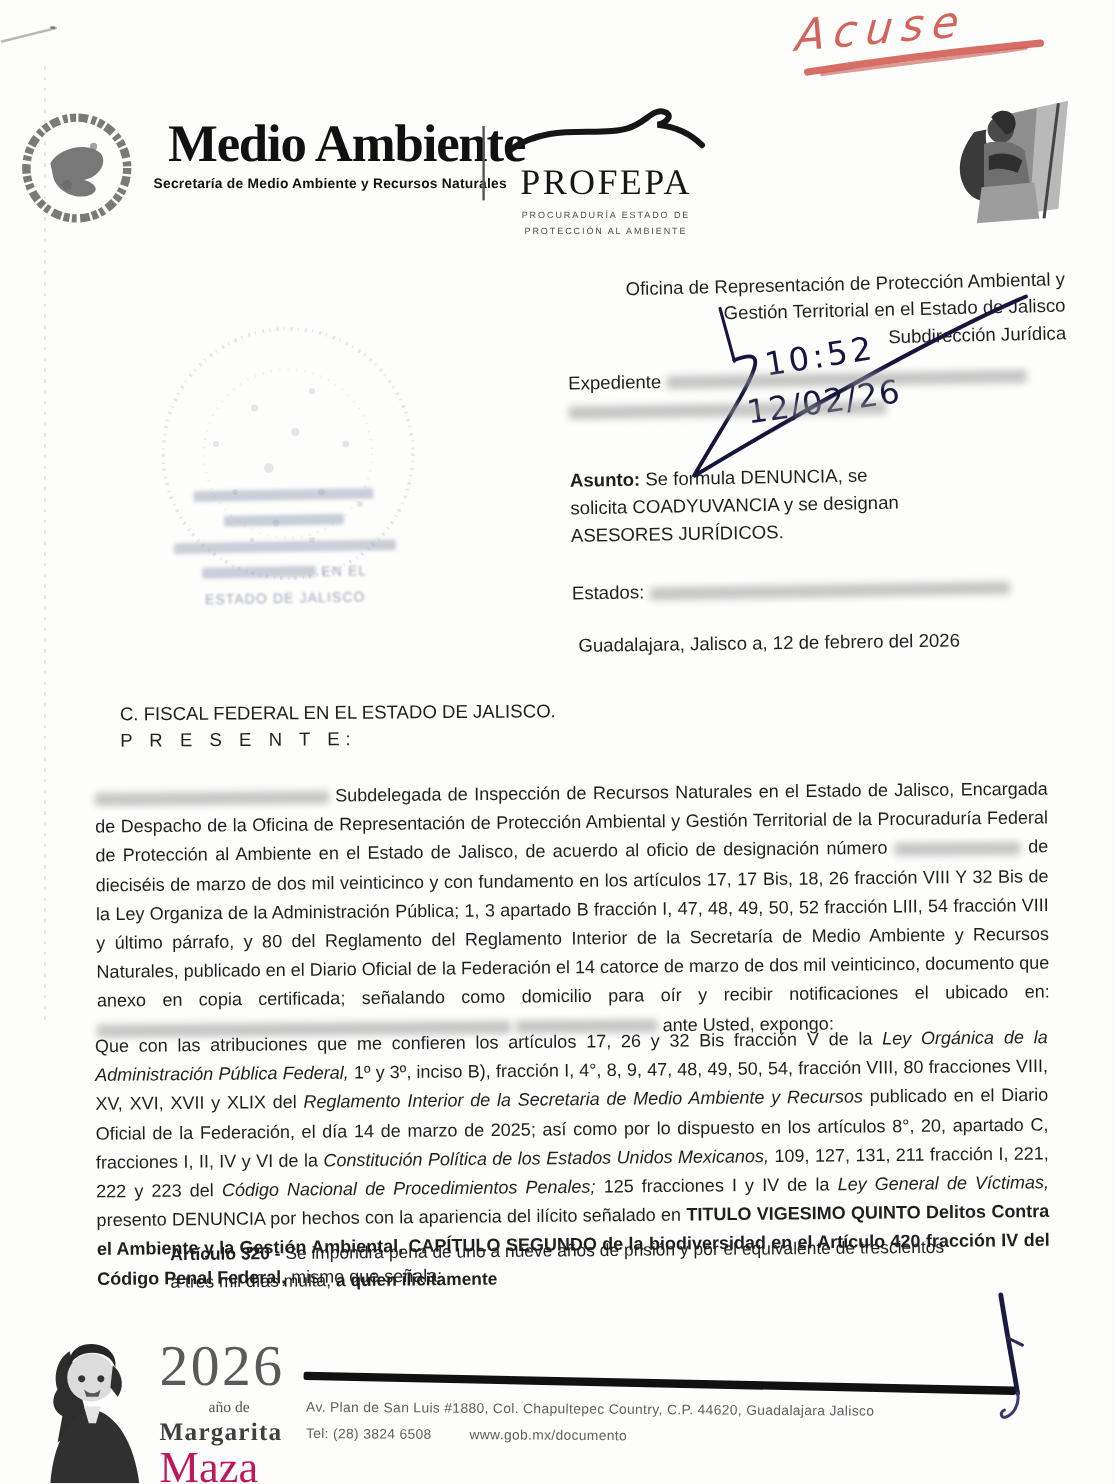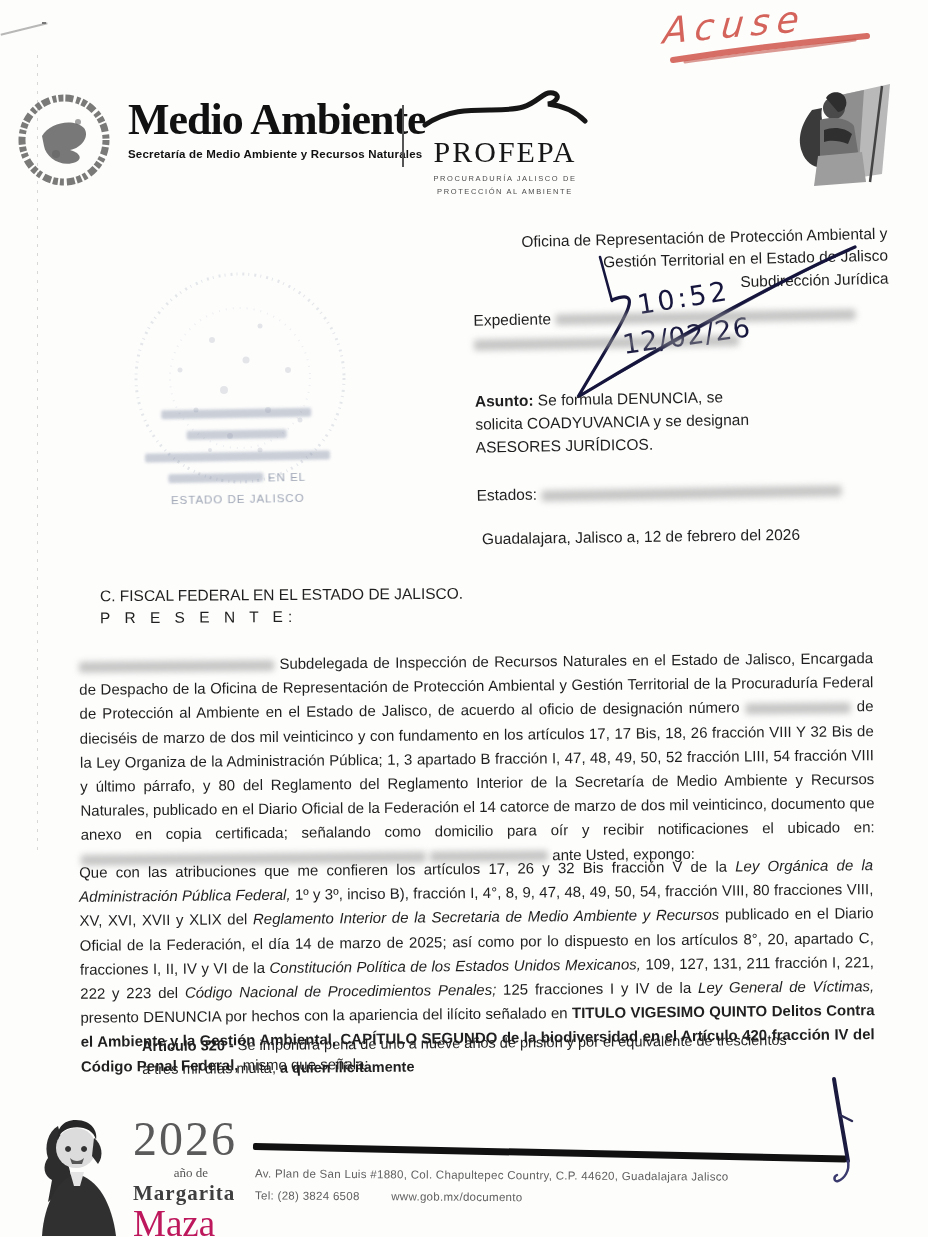--- a/index.html
+++ b/index.html
@@ -15,21 +15,21 @@
   
   .acuse{position:absolute;left:655px;top:2px;width:240px;height:70px;}
   .acuse-text{position:absolute;left:8px;top:2px;font-family:"DejaVu Sans",sans-serif;
      font-size:36px;font-style:italic;letter-spacing:7px;color:#cd4a3f;
      transform:rotate(-5deg) skewX(-10deg);opacity:.85;}
 
   
   .seal{position:absolute;left:12px;top:92px;}
   .brand{position:absolute;left:128px;top:98px;}
   .brand-title{font-family:"Liberation Serif",serif;font-weight:bold;font-size:44px;
-     letter-spacing:-1px;color:#111;line-height:1;}
+     letter-spacing:-1px;color:#111;line-height:1;margin-left:12px;}
   .brand-sub{font-size:11.5px;font-weight:bold;color:#111;margin-top:6px;letter-spacing:.2px;}
   .divider{position:absolute;left:402px;top:105px;width:1.5px;height:62px;background:#555;}
   .profepa{position:absolute;left:415px;top:85px;width:180px;text-align:center;}
   .profepa-name{font-family:"Liberation Serif",serif;font-size:30px;letter-spacing:2px;color:#171717;margin-top:-2px;}
   .profepa-sub{font-size:7.5px;color:#4c4c4c;letter-spacing:1.6px;line-height:1.7;margin-top:4px;}
   .heroina{position:absolute;left:778px;top:82px;}
 
   
   .office{position:absolute;right:40px;top:228px;width:470px;text-align:right;
      font-size:15.5px;line-height:1.45;transform:rotate(-1.3deg);}
@@ -113,21 +113,21 @@
     <div class="brand-title">Medio Ambiente</div>
     <div class="brand-sub">Secretaría de Medio Ambiente y Recursos Naturales</div>
   </div>
   <div class="divider"></div>
   <div class="profepa">
     <svg width="172" height="48">
       <path d="M6 40 C40 16 78 30 104 22 C120 17 124 6 134 8 C142 10 138 17 129 19 C147 21 158 28 166 36" fill="none" stroke="#161616" stroke-width="5" stroke-linecap="round"></path>
     </svg>
     <div class="profepa-name">PROFEPA</div>
     <div class="profepa-sub">
-      <div>PROCURADURÍA JALISCO DE</div>
+      <div>PROCURADURÍA ESTADO DE</div>
       <div>PROTECCIÓN AL AMBIENTE</div>
     </div>
   </div>
   <div class="heroina">
     <svg width="126" height="106" viewBox="0 0 126 106">
       <polygon points="58,14 112,2 104,92 50,100" fill="#b9b9b9"></polygon>
       <polygon points="58,14 86,8 80,96 50,100" fill="#8f8f8f"></polygon>
       <line x1="104" y1="4" x2="92" y2="100" stroke="#444" stroke-width="2.5"></line>
       <path d="M34 28 C26 38 18 54 24 70 C28 82 40 88 46 84 L52 60 C46 48 42 36 44 26 Z" fill="#3a3a3a"></path>
       <circle cx="56" cy="26" r="11" fill="#4a4a4a"></circle>

